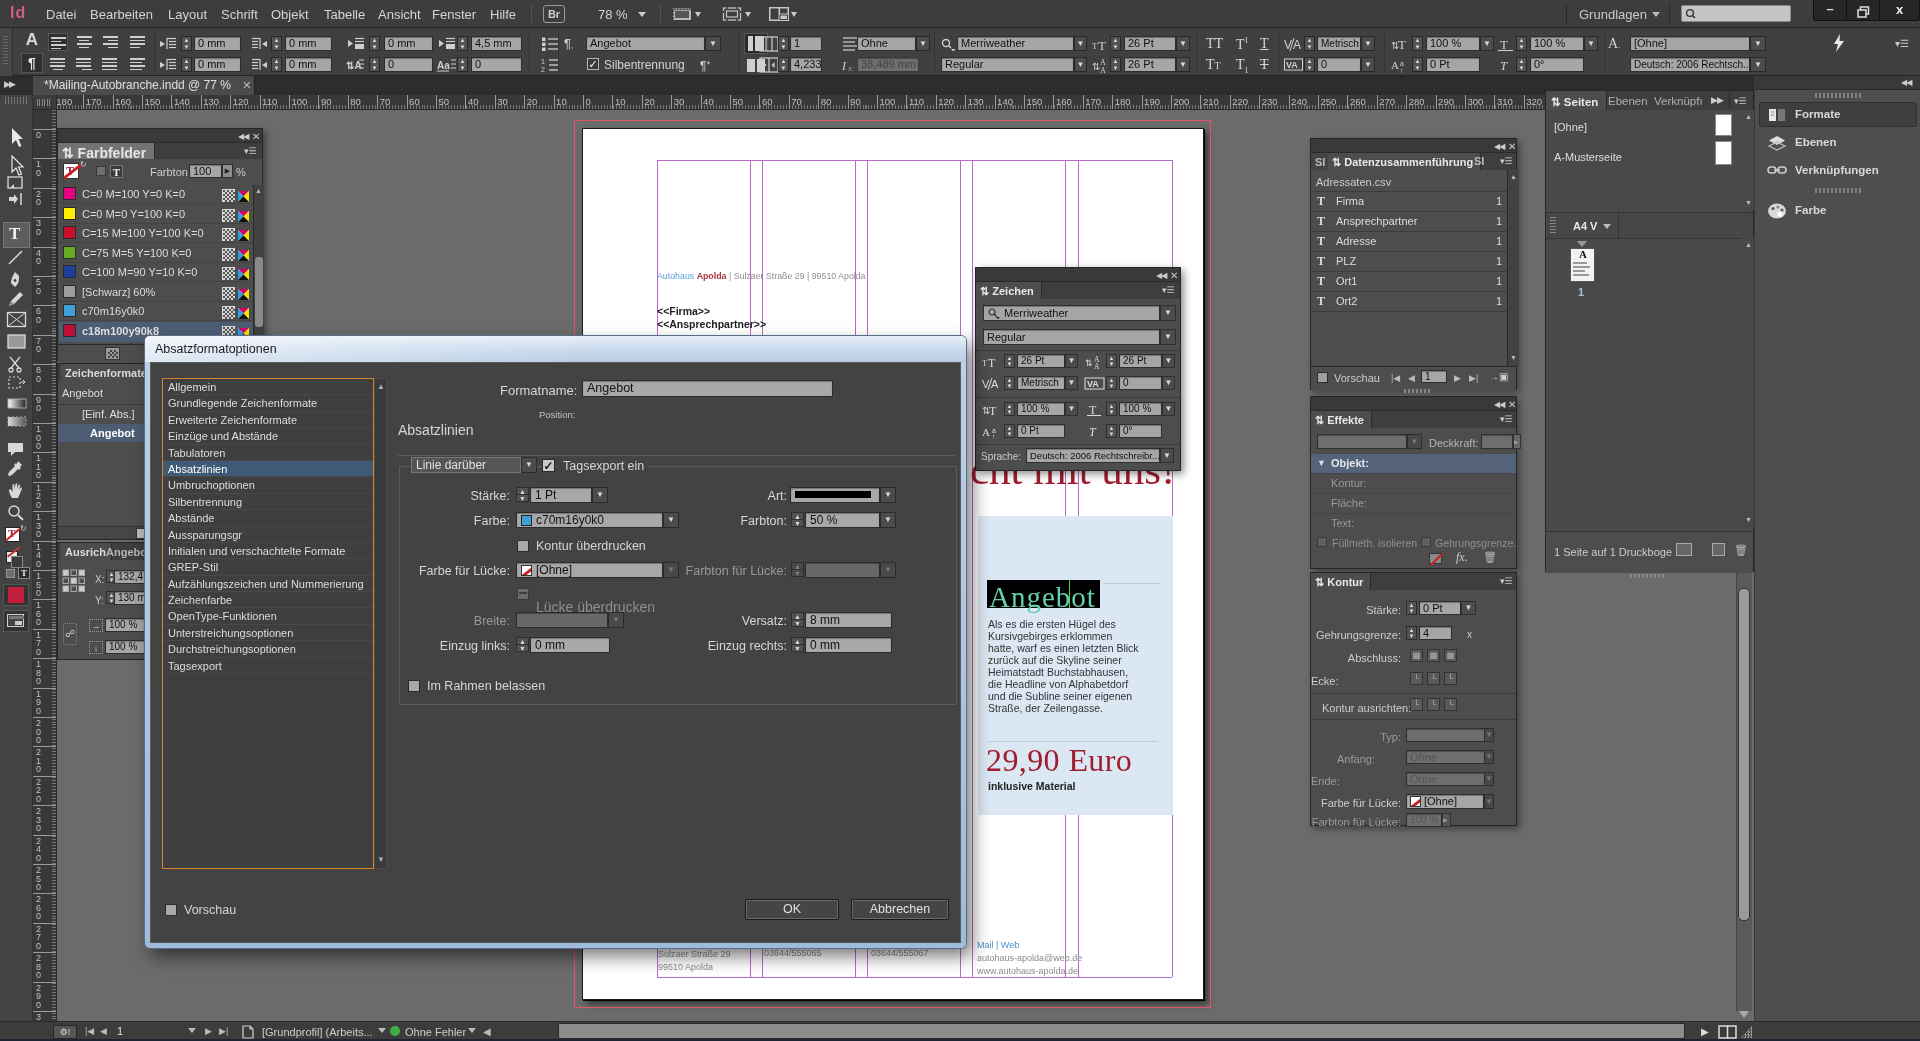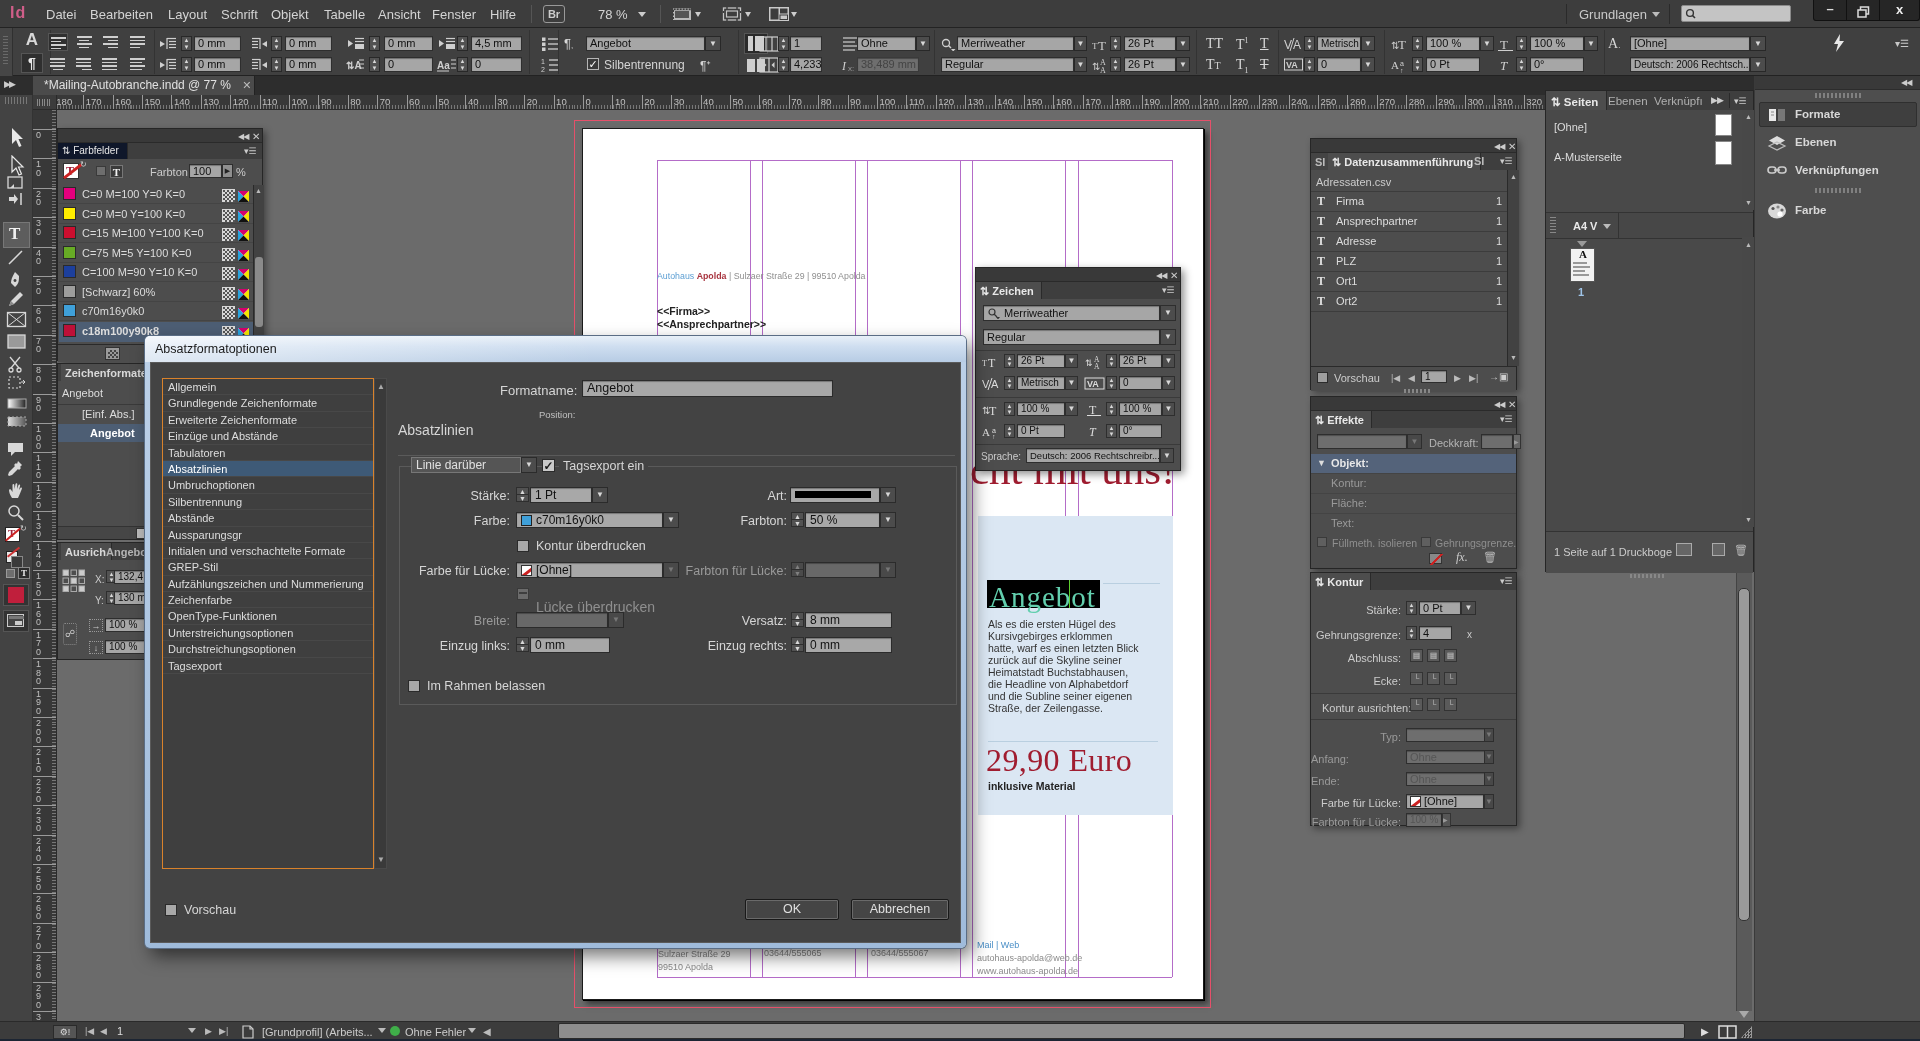--- a/index.html
+++ b/index.html
@@ -773,21 +773,21 @@
         <line x1="9.5" y1="1" x2="9.5" y2="13" stroke="#ddd" stroke-width="1.5"></line>
       </svg></div>
 <div class="a" style="left:1741px;top:4px;width:11px;height:12px;background:repeating-conic-gradient(#999 0 25%,transparent 0 50%);background-size:3px 3px;clip-path:polygon(100% 0,100% 100%,0 100%)"></div>
 </div>
 <div class="a" style="left:0;top:1039px;width:1920px;height:2px;background:#1c2533"></div>
 <div style="position:absolute;left:57px;top:128px;width:206px;height:233px;background:#4d4d4d;border:1px solid #262626;box-shadow:3px 3px 7px rgba(0,0,0,.4)">
     <div style="position:absolute;left:0;top:0;width:100%;height:14px;background:#393939;border-bottom:1px solid #2a2a2a"></div>
     <div style="position:absolute;left:180px;top:3px;color:#ccc;font-size:8px;letter-spacing:-1px">◀◀</div>
     <div style="position:absolute;left:194px;top:2px;color:#ccc;font-size:10px">✕</div>
     <div style="position:absolute;left:0;top:14px;width:100%;height:16px;background:#3e3e3e"></div>
-    <div style="position:absolute;left:0;top:14px;height:16px;background:#0f172a;border-right:1px solid #2a2a2a;color:#e6e6e6;font-size:10px;font-weight:normal;padding:2px 8px 0 4px">⇅ Farbfelder</div>
+    <div style="position:absolute;left:0;top:14px;height:16px;background:#737373;border-right:1px solid #2a2a2a;color:#e6e6e6;font-size:14px;font-weight:bold;padding:2px 8px 0 4px">⇅ Farbfelder</div>
     <div style="position:absolute;left:186px;top:17px;color:#ccc;font-size:9px">▾☰</div>
     <div style="position:absolute;left:0;top:30px;width:100%;height:28px;background:#4d4d4d"></div>
     <div style="position:absolute;left:5px;top:34px;width:16px;height:16px;background:#fff;border:1px solid #333">
       <div style="position:absolute;left:2px;top:0px;color:#a0203a;font-family:'Liberation Serif',serif;font-weight:bold;font-size:12px">T</div>
       <div style="position:absolute;left:-1px;top:13px;width:22px;height:2.5px;background:#cc2222;transform:rotate(-38deg);transform-origin:0 0"></div>
     </div>
     <div style="position:absolute;left:22px;top:31px;color:#ccc;font-size:8px">↻</div>
     <div style="position:absolute;left:38px;top:37px;width:10px;height:10px;background:#6e6e6e;border:1px solid #3a3a3a"></div>
     <div style="position:absolute;left:52px;top:36px;width:13px;height:13px;background:#3a3a3a;border:1px solid #777;color:#f2f2f2;font-size:11px;font-weight:bold;text-align:center;line-height:12px;font-family:'Liberation Serif',serif">T</div>
     <div style="position:absolute;left:92px;top:37px;color:#ccc;font-size:11px">Farbton:</div>
@@ -1205,34 +1205,34 @@
     <div style="position:absolute;left:95px;top:53px;width:11px;height:14px;background:#525252;border:1px solid #2e2e2e;font-size:6px;line-height:6px;text-align:center;color:#d8d8d8">
       <div style="height:50%">▲</div>
       <div>▼</div>
     </div>
     <div style="position:absolute;left:108px;top:53px;width:33px;height:14px;background:#a6a6a6;border:1px solid #2e2e2e;color:#111;font-size:11px;line-height:12px;padding:0 3px;white-space:nowrap;overflow:hidden;box-shadow:inset 0 1px 1px rgba(0,0,0,.3)">4</div>
     <div style="position:absolute;left:156px;top:56px;color:#ccc;font-size:10px">x</div>
     <div style="position:absolute;left:0;top:79px;width:90px;text-align:right;color:#ccc;font-size:11px;white-space:nowrap">Abschluss:</div>
     <div style="position:absolute;left:99px;top:76px;width:13px;height:13px;background:#5a5a5a;border:1px solid #333;color:#bbb;font-size:8px;text-align:center;line-height:12px">▦</div>
     <div style="position:absolute;left:116px;top:76px;width:13px;height:13px;background:#5a5a5a;border:1px solid #333;color:#bbb;font-size:8px;text-align:center;line-height:12px">▦</div>
     <div style="position:absolute;left:133px;top:76px;width:13px;height:13px;background:#5a5a5a;border:1px solid #333;color:#bbb;font-size:8px;text-align:center;line-height:12px">▦</div>
-    <div style="position:absolute;left:0;top:102px;width:90px;text-align:right;color:#ccc;font-size:11px;white-space:nowrap">Ecke:</div>
+    <div style="position:absolute;left:0;top:102px;width:90px;color:#ccc;font-size:11px;white-space:nowrap">Ecke:</div>
     <div style="position:absolute;left:99px;top:99px;width:13px;height:13px;background:#5a5a5a;border:1px solid #333;color:#bbb;font-size:8px;text-align:center;line-height:12px">└</div>
     <div style="position:absolute;left:116px;top:99px;width:13px;height:13px;background:#5a5a5a;border:1px solid #333;color:#bbb;font-size:8px;text-align:center;line-height:12px">└</div>
     <div style="position:absolute;left:133px;top:99px;width:13px;height:13px;background:#5a5a5a;border:1px solid #333;color:#bbb;font-size:8px;text-align:center;line-height:12px">└</div>
     <div style="position:absolute;left:0;top:120px;width:100%;height:1px;background:#3a3a3a"></div>
     <div style="position:absolute;left:11px;top:129px;color:#ccc;font-size:11px">Kontur ausrichten:</div>
     <div style="position:absolute;left:99px;top:125px;width:13px;height:13px;background:#5a5a5a;border:1px solid #333;color:#bbb;font-size:8px;text-align:center;line-height:12px">└</div>
     <div style="position:absolute;left:116px;top:125px;width:13px;height:13px;background:#5a5a5a;border:1px solid #333;color:#bbb;font-size:8px;text-align:center;line-height:12px">└</div>
     <div style="position:absolute;left:133px;top:125px;width:13px;height:13px;background:#5a5a5a;border:1px solid #333;color:#bbb;font-size:8px;text-align:center;line-height:12px">└</div>
     <div style="position:absolute;left:0;top:146px;width:100%;height:1px;background:#3a3a3a"></div>
     <div style="position:absolute;left:0;top:158px;width:90px;text-align:right;color:#9a9a9a;font-size:11px;white-space:nowrap">Typ:</div>
     <div style="position:absolute;left:95px;top:155px;width:88px;height:14px;background:#6e6e6e;border:1px solid #2e2e2e;color:#555;font-size:11px;line-height:12px;padding:0 3px;white-space:nowrap;overflow:hidden;box-shadow:inset 0 1px 1px rgba(0,0,0,.3)"></div>
     <div style="position:absolute;left:173px;top:155px;width:10px;height:14px;background:#484848;border:1px solid #2e2e2e;color:#777;font-size:8px;line-height:12px;text-align:center">▼</div>
-    <div style="position:absolute;left:0;top:180px;width:90px;text-align:left;color:#9a9a9a;font-size:11px;white-space:nowrap">Anfang:</div>
+    <div style="position:absolute;left:0;top:180px;width:90px;text-align:center;color:#9a9a9a;font-size:11px;white-space:nowrap">Anfang:</div>
     <div style="position:absolute;left:95px;top:177px;width:88px;height:14px;background:#6e6e6e;border:1px solid #2e2e2e;color:#555;font-size:11px;line-height:12px;padding:0 3px;white-space:nowrap;overflow:hidden;box-shadow:inset 0 1px 1px rgba(0,0,0,.3)">Ohne</div>
     <div style="position:absolute;left:173px;top:177px;width:10px;height:14px;background:#484848;border:1px solid #2e2e2e;color:#777;font-size:8px;line-height:12px;text-align:center">▼</div>
     <div style="position:absolute;left:0;top:202px;width:90px;text-align:left;color:#9a9a9a;font-size:11px;white-space:nowrap">Ende:</div>
     <div style="position:absolute;left:95px;top:199px;width:88px;height:14px;background:#6e6e6e;border:1px solid #2e2e2e;color:#555;font-size:11px;line-height:12px;padding:0 3px;white-space:nowrap;overflow:hidden;box-shadow:inset 0 1px 1px rgba(0,0,0,.3)">Ohne</div>
     <div style="position:absolute;left:173px;top:199px;width:10px;height:14px;background:#484848;border:1px solid #2e2e2e;color:#777;font-size:8px;line-height:12px;text-align:center">▼</div>
     <div style="position:absolute;left:0;top:224px;width:90px;text-align:right;color:#ccc;font-size:11px;white-space:nowrap">Farbe für Lücke:</div>
     <div style="position:absolute;left:95px;top:221px;width:78px;height:15px;background:#a6a6a6;border:1px solid #2e2e2e;color:#111;font-size:11px;line-height:13px;padding:0 3px;white-space:nowrap;overflow:hidden;box-shadow:inset 0 1px 1px rgba(0,0,0,.3)"><span style="display:inline-block;width:11px;height:11px;background:#fff;border:1px solid #333;position:relative;vertical-align:-2px;margin-right:3px;overflow:hidden"><span style="position:absolute;left:-2px;top:4px;width:17px;height:2.5px;background:#cc2222;transform:rotate(-38deg)"></span></span>[Ohne]</div>
     <div style="position:absolute;left:173px;top:221px;width:10px;height:15px;background:#484848;border:1px solid #2e2e2e;color:#777;font-size:8px;line-height:13px;text-align:center">▼</div>
     <div style="position:absolute;left:0;top:243px;width:90px;text-align:right;color:#9a9a9a;font-size:11px;white-space:nowrap">Farbton für Lücke:</div>
     <div style="position:absolute;left:95px;top:240px;width:36px;height:14px;background:#6e6e6e;border:1px solid #2e2e2e;color:#555;font-size:10px;line-height:12px;padding:0 3px;white-space:nowrap;overflow:hidden;box-shadow:inset 0 1px 1px rgba(0,0,0,.3)">100 %</div>

